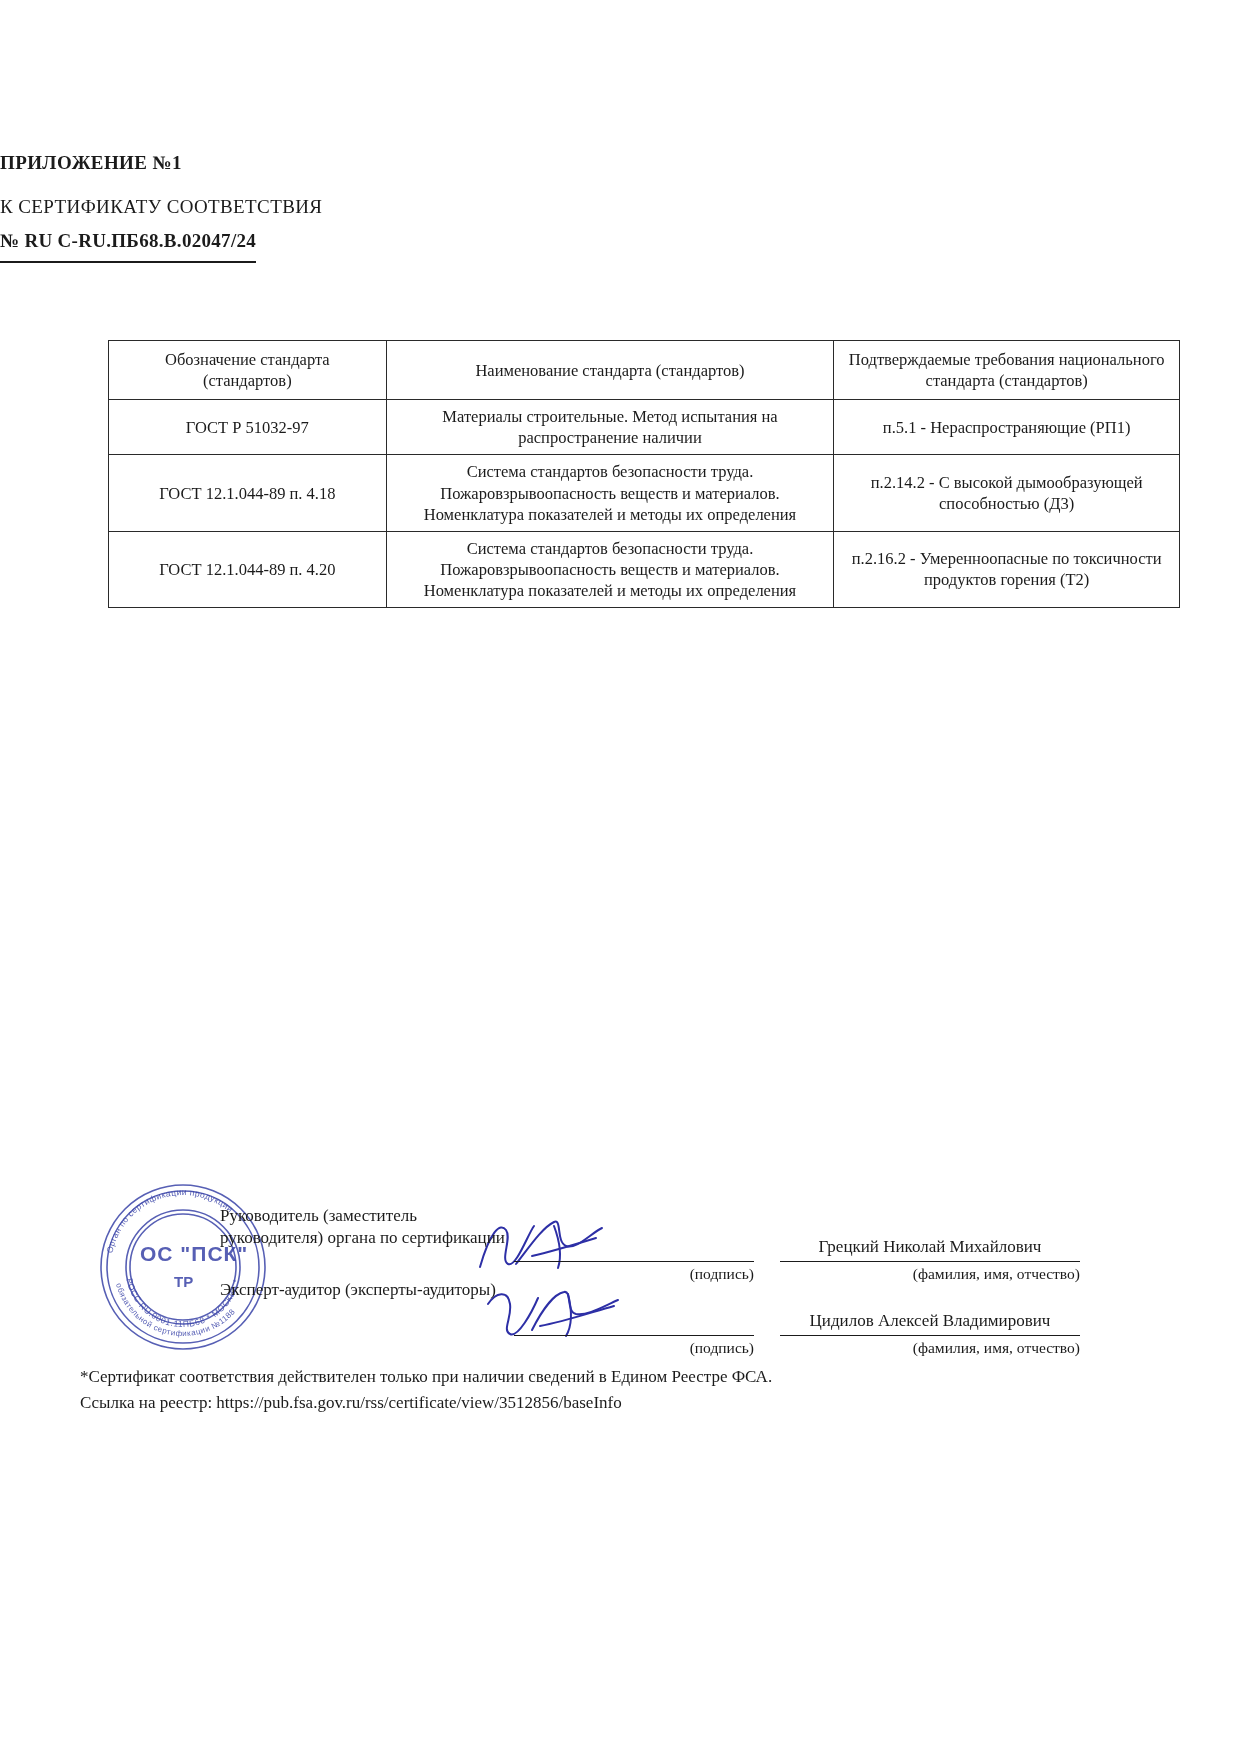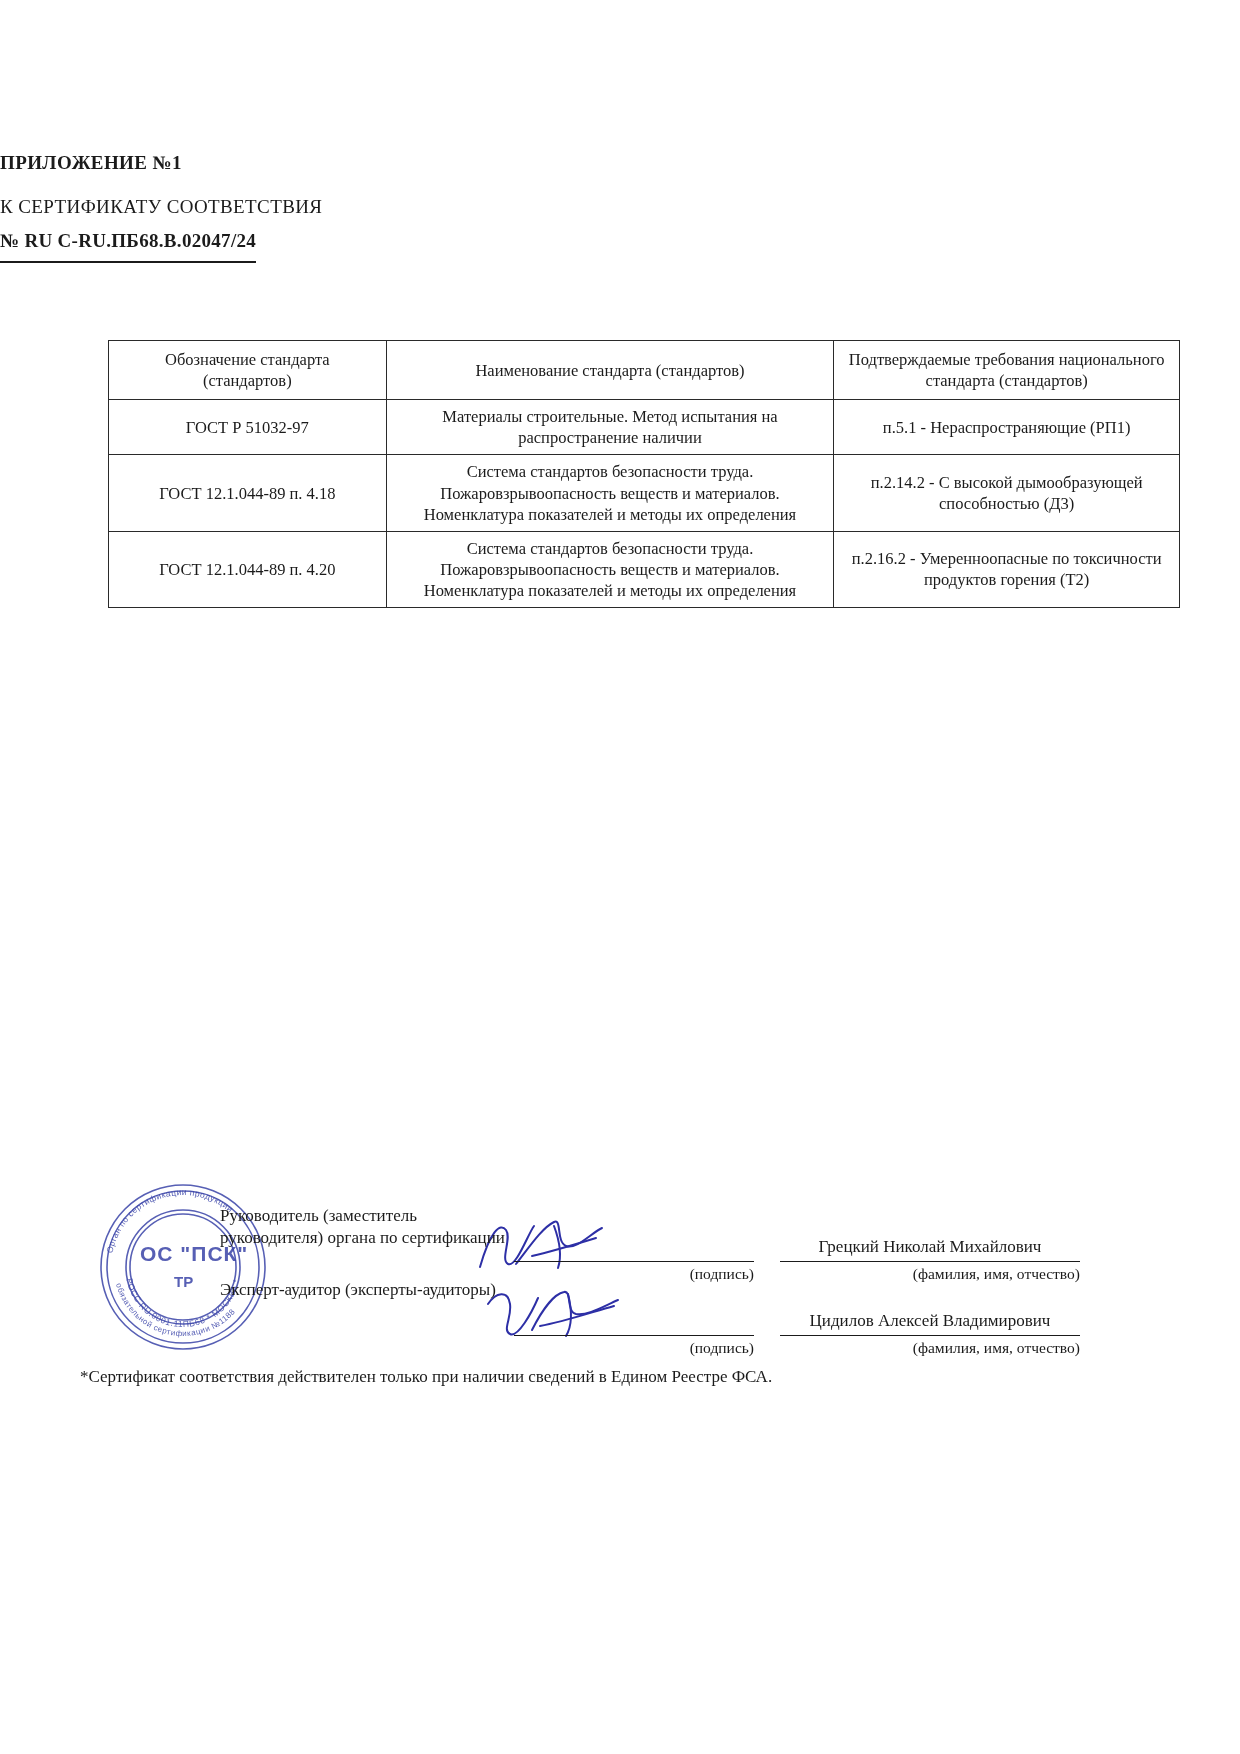--- a/index.html
+++ b/index.html
@@ -272,15 +272,16 @@
       <div class="sig-cap r2-cap">(подпись)</div>
       <div class="sig-name r2-name">Цидилов Алексей Владимирович</div>
       <div class="sig-line r2-nline"></div>
       <div class="sig-cap r2-ncap">(фамилия, имя, отчество)</div>
     </div>
 
   </div>
 
   <div class="footnote">
     <div>*Сертификат соответствия действителен только при наличии сведений в Едином Реестре ФСА.</div>
+    <div>Ссылка на реестр: https://pub.fsa.gov.ru/rss/certificate/view/3512856/baseInfo</div>
   </div>
 
 </div>
 
 </body></html>

